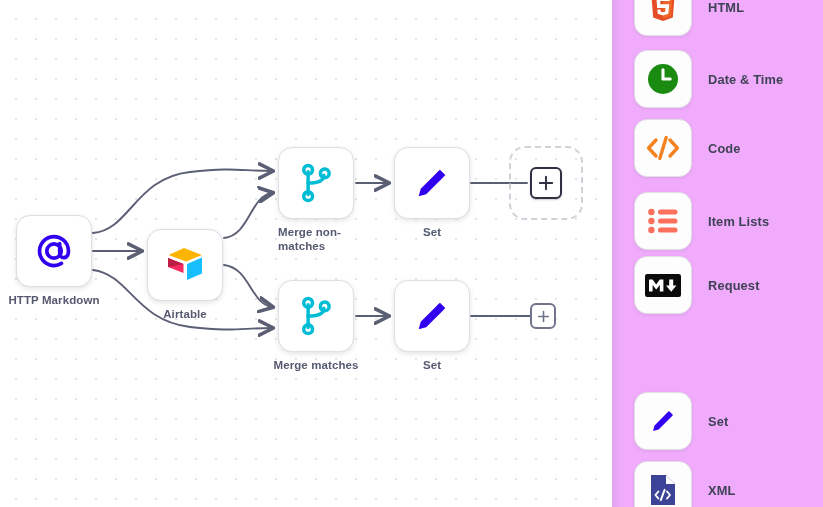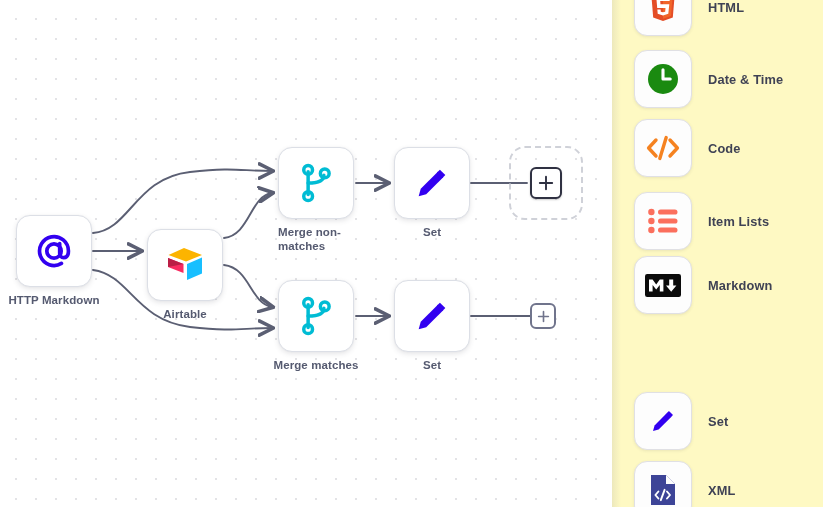--- a/index.html
+++ b/index.html
@@ -71,21 +71,21 @@
     border:2px solid #70748c;
     border-radius:6px;
     background:#fff;
     display:flex; align-items:center; justify-content:center;
   }
   .plus-glyph{ display:block; }
 
   
   #panel{
     position:absolute; right:0; top:0; width:211px; height:507px;
-    background:#fef9c3;
+    background:#f0abfc;
     overflow:hidden;
   }
   #panel::before{
     content:"";
     position:absolute; left:0; top:0; width:9px; height:100%;
     background:linear-gradient(to right, rgba(120,120,140,.13), rgba(120,120,140,0));
     pointer-events:none; z-index:5;
   }
   .panel-item{
     position:absolute;
@@ -297,21 +297,21 @@
   <div class="panel-item" style="top:256px;">
     <div class="panel-icon-box">
       <span>
         <svg width="36" height="23" viewBox="0 0 36 23" aria-hidden="true">
           <rect x="0" y="0" width="36" height="23" rx="2.2" fill="#0b0b0b"></rect>
           <path d="M4 17.4 V5.6 H7.6 L11.2 10.4 L14.8 5.6 H18.4 V17.4 H14.8 V10.9 L11.2 15.6 L7.6 10.9 V17.4 Z" fill="#fff"></path>
           <path d="M26.2 17.8 L21 11.4 H24.2 V5.6 H28.2 V11.4 H31.4 Z" fill="#fff"></path>
         </svg>
       </span>
     </div>
-    <span class="panel-label">Markdown</span>
+    <span class="panel-label">Request</span>
   </div>
 
 
   <div class="panel-item" style="top:392px;">
     <div class="panel-icon-box">
       <span>
         <svg width="30" height="30" viewBox="0 0 48 48" aria-hidden="true">
           <path d="M8 40 L10.5 31 L31 10.5 L37.5 17 L17 37.5 Z" fill="#3200f0"></path>
           <path d="M33.5 8 L40 14.5 L36.5 18 L30 11.5 Z" fill="#3200f0"></path>
         </svg>

